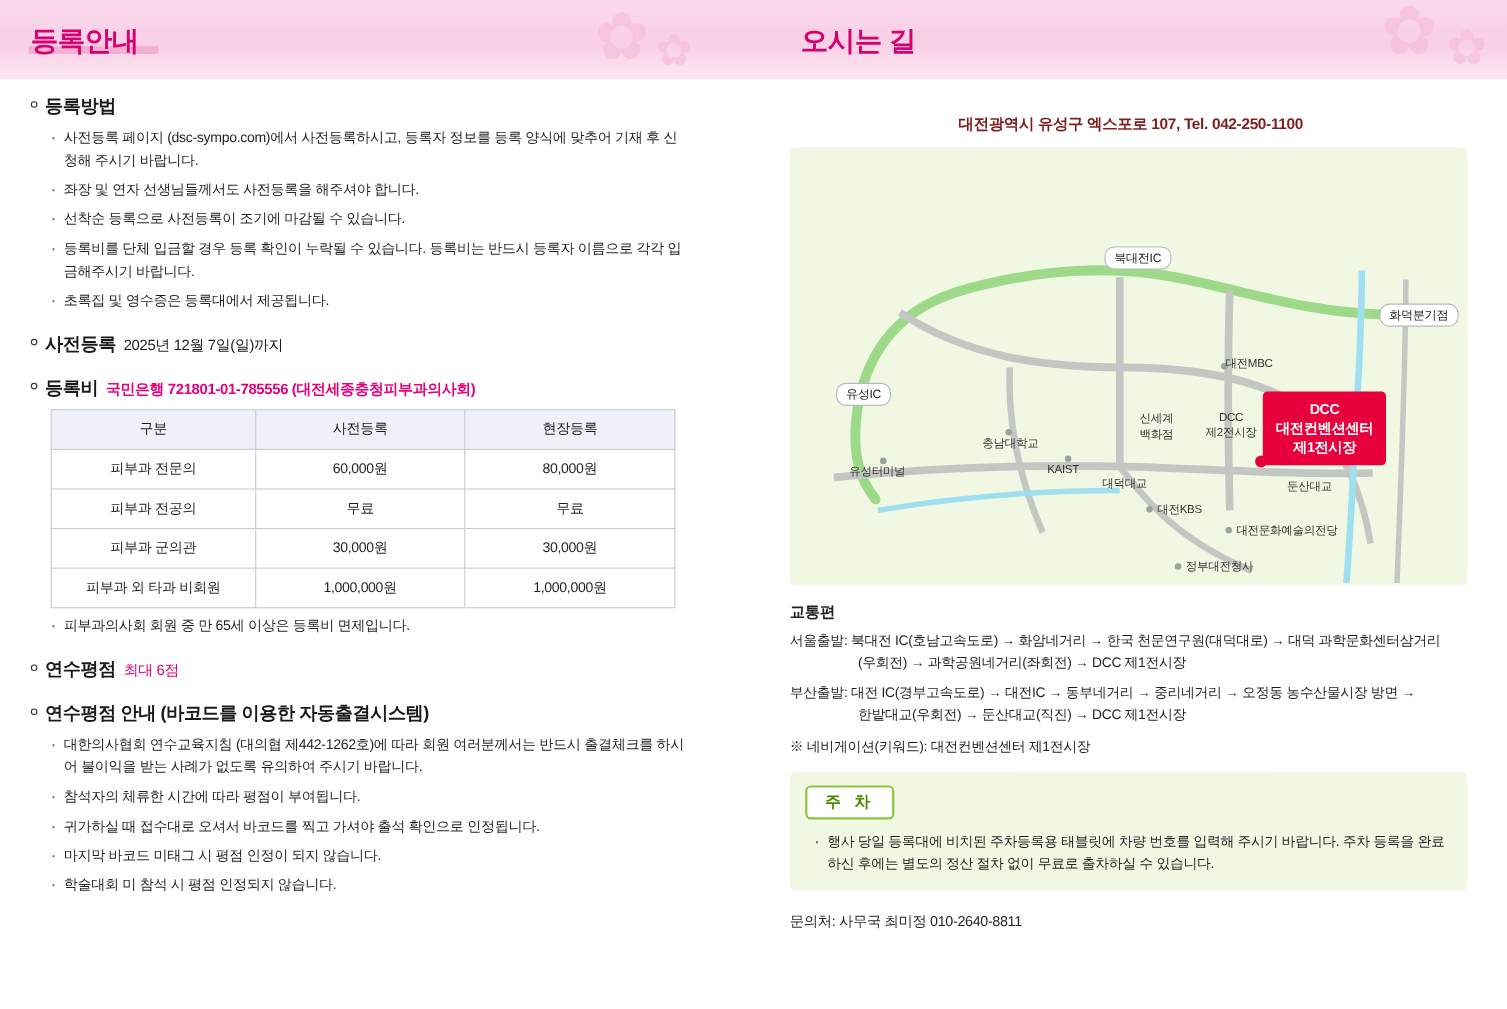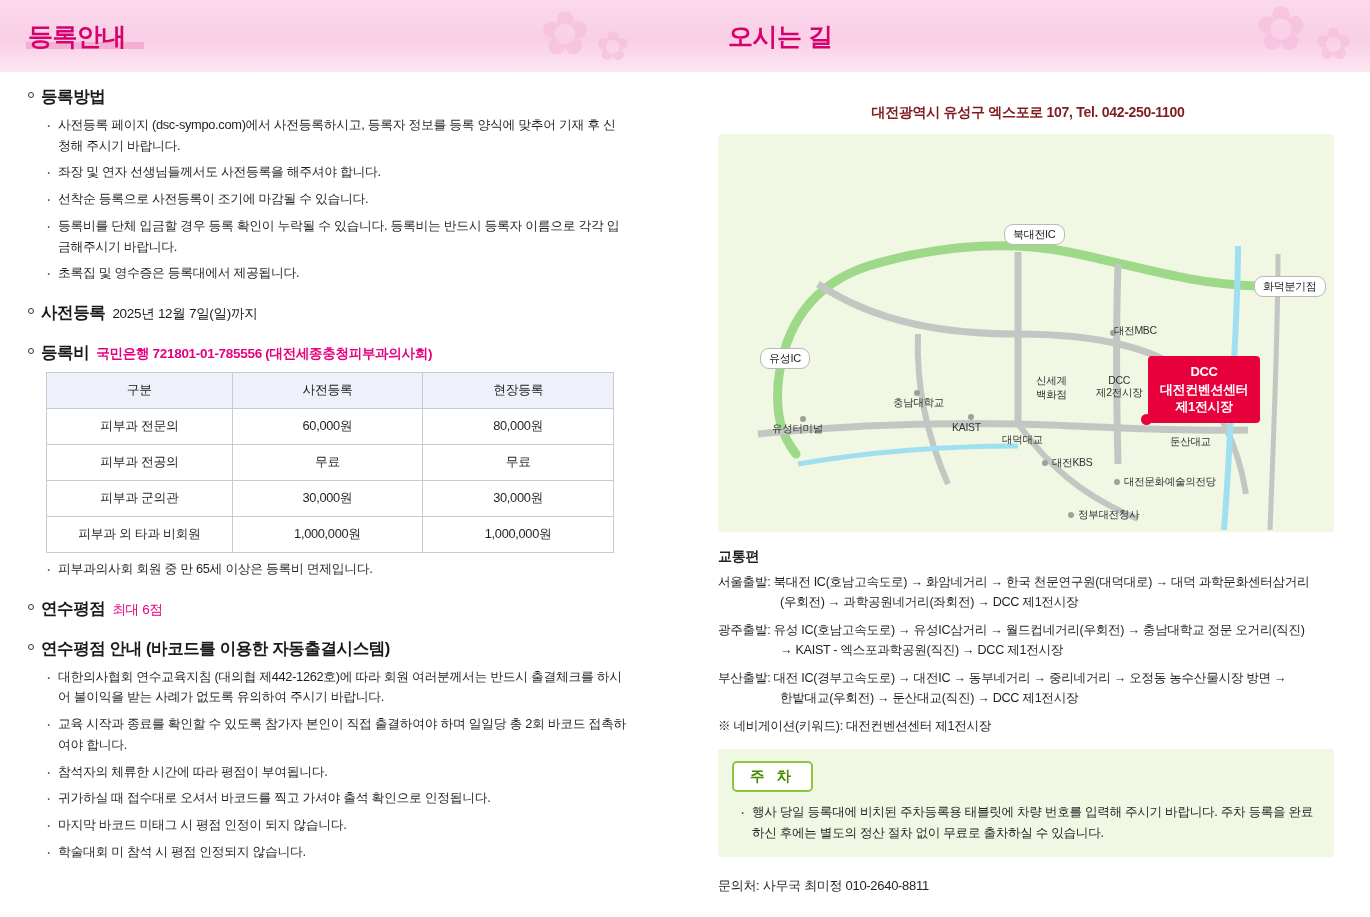--- a/index.html
+++ b/index.html
@@ -339,21 +339,20 @@
     <span class="sec-title">연수평점</span>
     <span class="sec-sub red">최대 6점</span>
   </div>
 
   <div class="sec-head">
     <span class="circ"></span>
     <span class="sec-title">연수평점 안내 (바코드를 이용한 자동출결시스템)</span>
   </div>
   <ul class="dashlist">
     <li>대한의사협회 연수교육지침 (대의협 제442-1262호)에 따라 회원 여러분께서는 반드시 출결체크를 하시어 불이익을 받는 사례가 없도록 유의하여 주시기 바랍니다.</li>
-    <li>교육 시작과 종료를 확인할 수 있도록 참가자 본인이 직접 출결하여야 하며 일일당 총 2회 바코드 접촉하여야 합니다.</li>
     <li>참석자의 체류한 시간에 따라 평점이 부여됩니다.</li>
     <li>귀가하실 때 접수대로 오셔서 바코드를 찍고 가셔야 출석 확인으로 인정됩니다.</li>
     <li>마지막 바코드 미태그 시 평점 인정이 되지 않습니다.</li>
     <li>학술대회 미 참석 시 평점 인정되지 않습니다.</li>
   </ul>
 </div>
 
 <div class="col-right">
 
   <div class="addr">대전광역시 유성구 엑스포로 107, Tel. 042-250-1100</div>
@@ -418,24 +417,20 @@
     <div class="dcc-point" style="left:423px; top:280px;"></div>
   </div>
 
   <div class="traffic-title">교통편</div>
 
   <p class="traffic-p">
     <span>서울출발: 북대전 IC(호남고속도로) → 화암네거리 → 한국 천문연구원(대덕대로) → 대덕 과학문화센터삼거리</span>
     <span class="indent">(우회전) → 과학공원네거리(좌회전) → DCC 제1전시장</span>
   </p>
   <p class="traffic-p">
-    <span>광주출발: 유성 IC(호남고속도로) → 유성IC삼거리 → 월드컵네거리(우회전) → 충남대학교 정문 오거리(직진)</span>
-    <span class="indent">→ KAIST - 엑스포과학공원(직진) → DCC 제1전시장</span>
-  </p>
-  <p class="traffic-p">
     <span>부산출발: 대전 IC(경부고속도로) → 대전IC → 동부네거리 → 중리네거리 → 오정동 농수산물시장 방면 →</span>
     <span class="indent">한밭대교(우회전) → 둔산대교(직진) → DCC 제1전시장</span>
   </p>
   <div class="traffic-note">※ 네비게이션(키워드): 대전컨벤션센터 제1전시장</div>
 
   <div class="park-box">
     <span class="park-tag">주 차</span>
     <ul class="dashlist">
       <li>행사 당일 등록대에 비치된 주차등록용 태블릿에 차량 번호를 입력해 주시기 바랍니다. 주차 등록을 완료하신 후에는 별도의 정산 절차 없이 무료로 출차하실 수 있습니다.</li>
     </ul>

